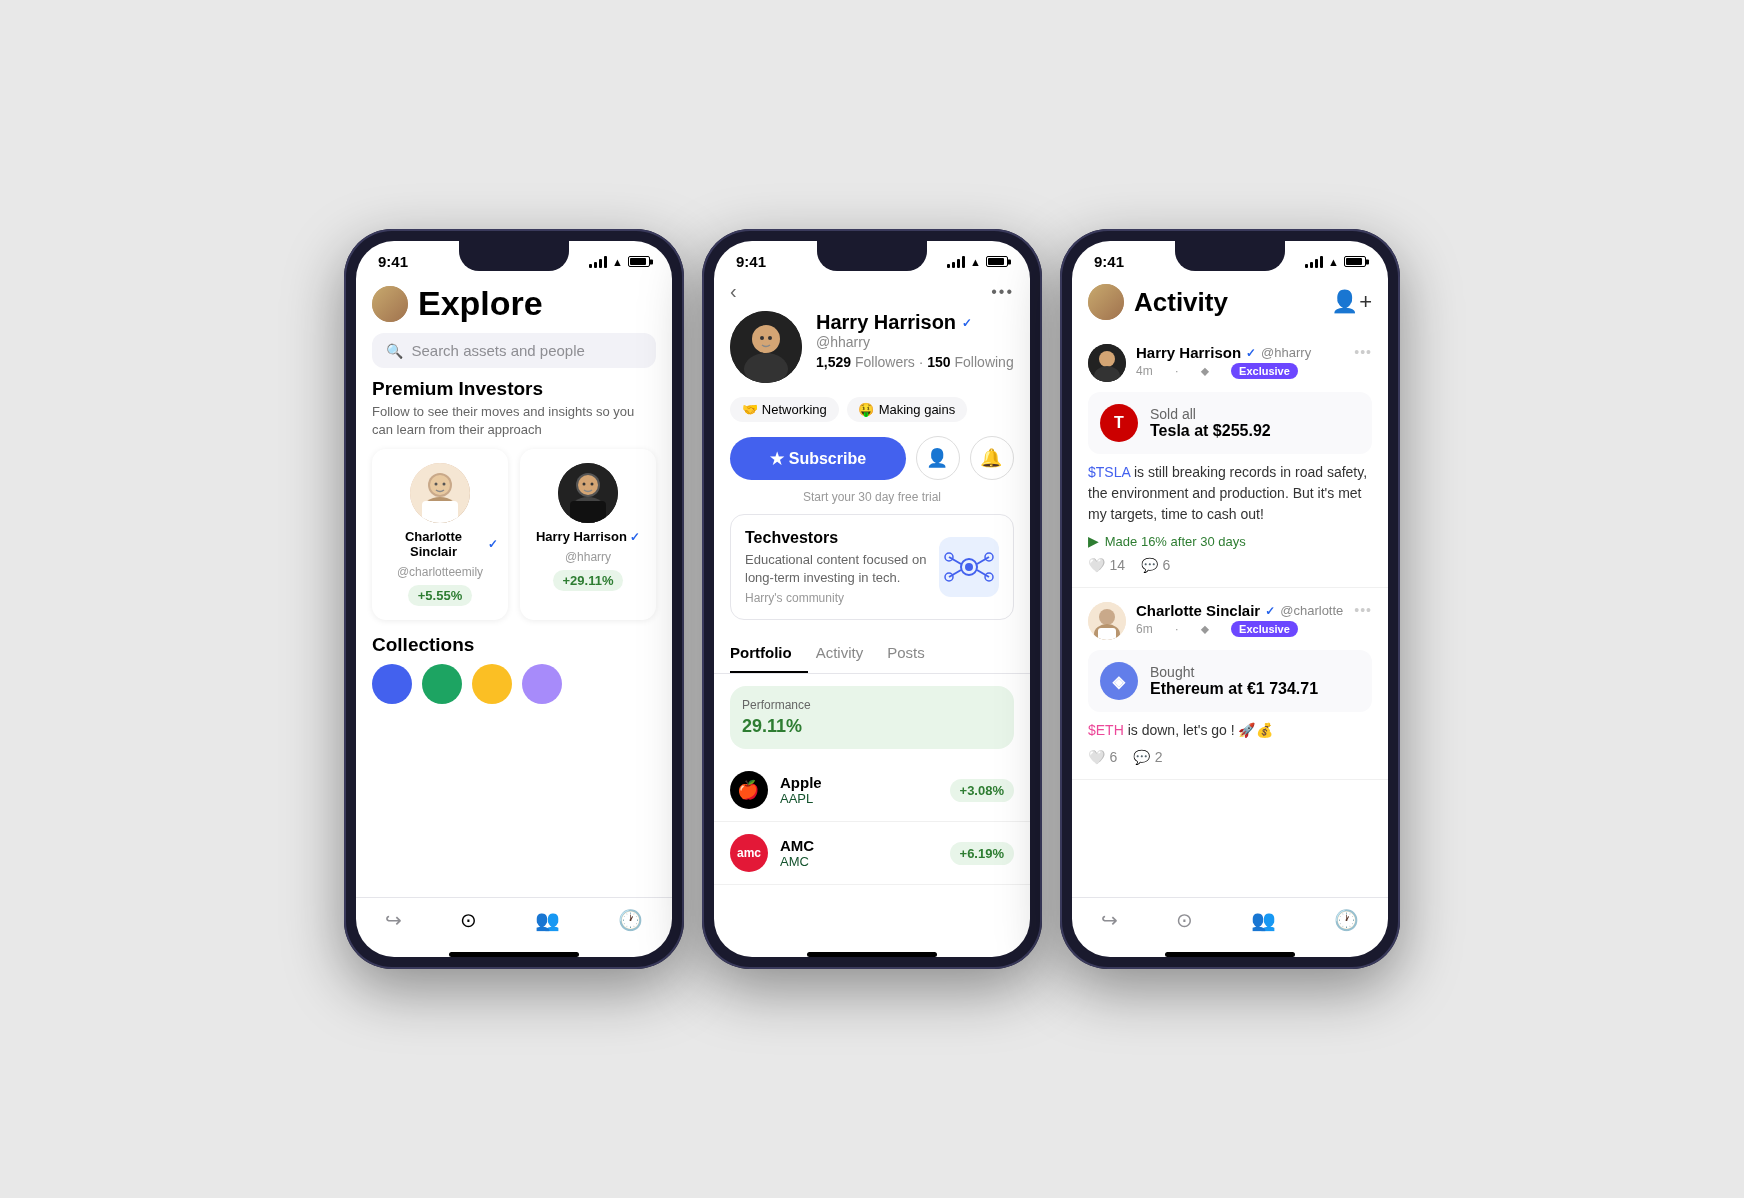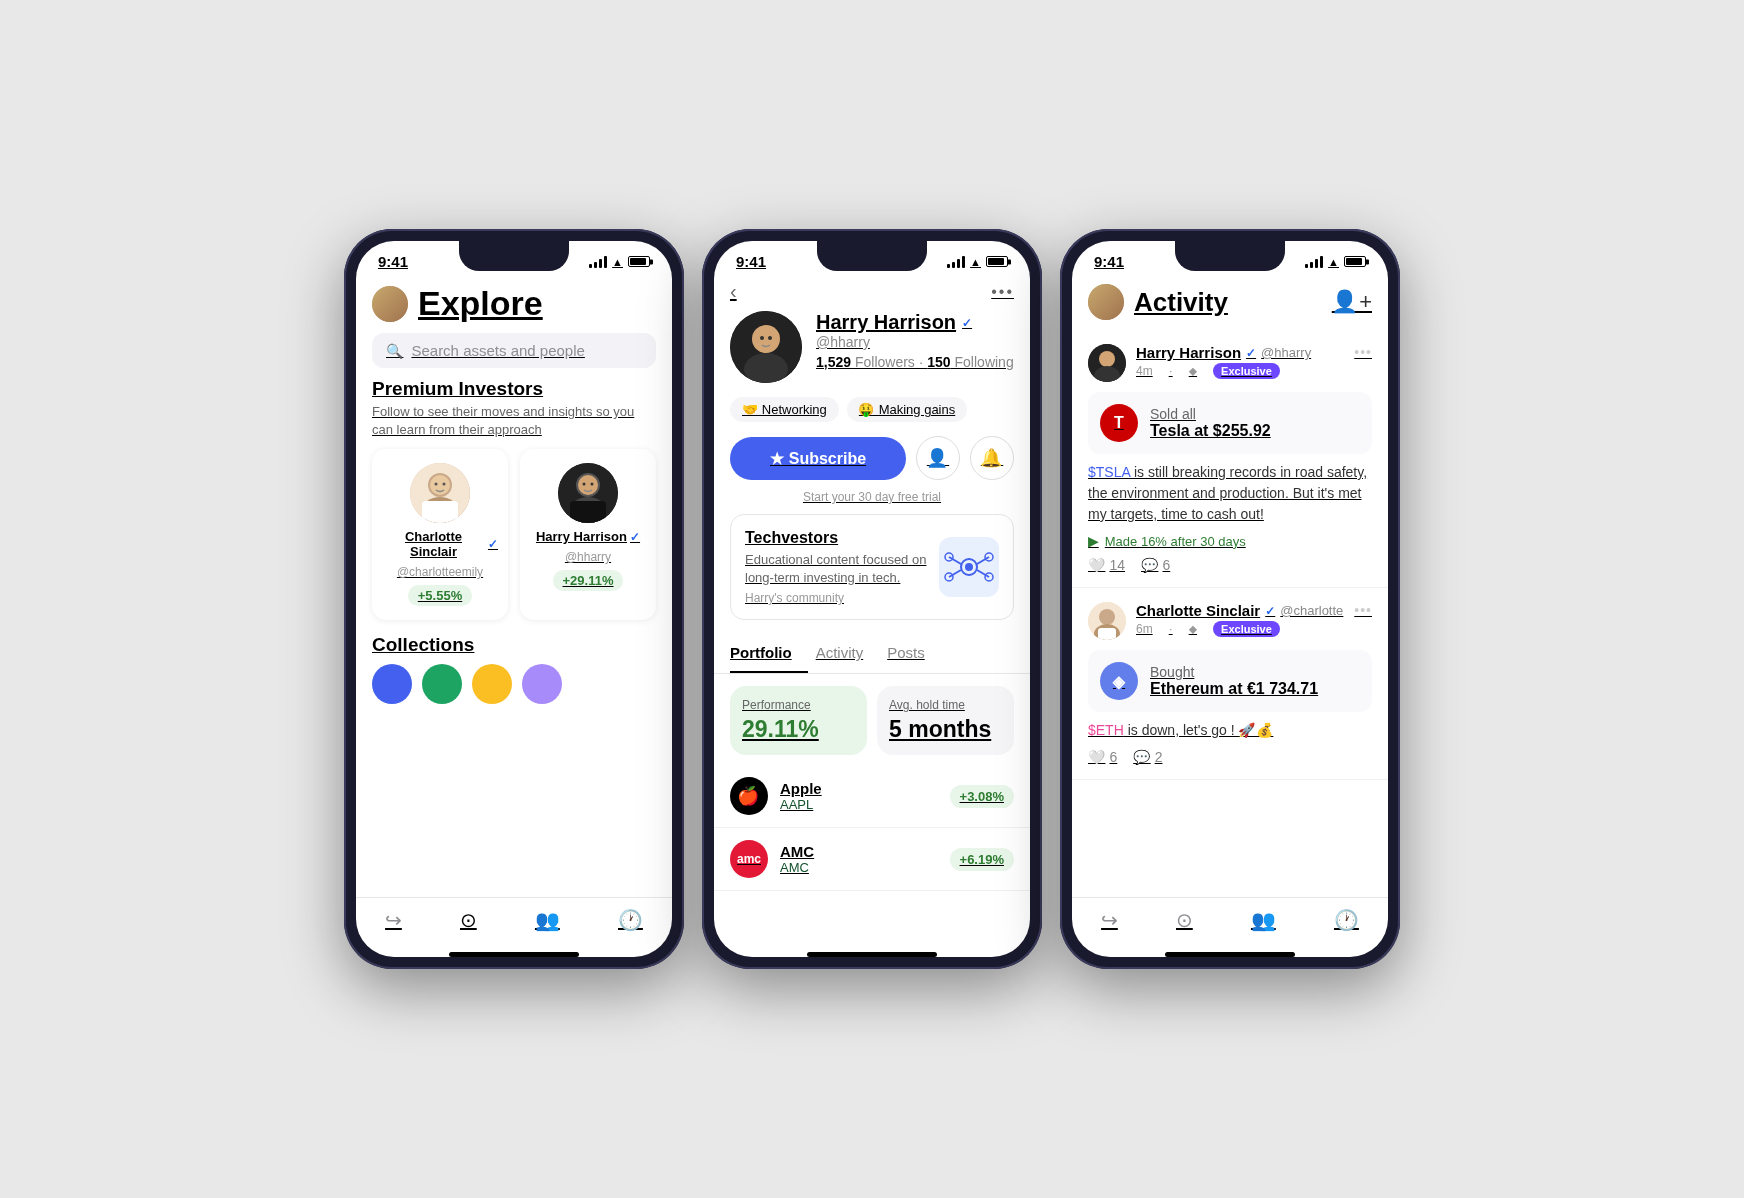--- a/index.html
+++ b/index.html
@@ -10,21 +10,20 @@
       align-items: center;
       min-height: 100vh;
       font-family: -apple-system, BlinkMacSystemFont, 'Segoe UI', sans-serif;
       padding: 20px;
     }
     .phones-container {
       display: flex;
       gap: 18px;
       align-items: center;
       justify-content: flex-start;
-      text-decoration: underline;
     }
     .phone {
       width: 340px;
       height: 740px;
       background: #1a1a2e;
       border-radius: 48px;
       padding: 12px;
       box-shadow: 0 20px 60px rgba(0,0,0,0.4), inset 0 0 0 2px #3a3a5c;
       position: relative;
     }
@@ -289,21 +288,21 @@
     }
     .portfolio-stats {
       display: flex; gap: 10px; padding: 0 16px 10px;
     }
     .pstat-card {
       flex: 1; border-radius: 16px; padding: 12px;
     }
     .pstat-card.green { background: #e8f5e9; }
     .pstat-card.gray { background: #f5f5f7; }
     .pstat-label { font-size: 12px; color: #666; margin-bottom: 4px; }
-    .pstat-value { font-size: 23px; font-weight: 700; }
+    .pstat-value { font-size: 18px; font-weight: 700; }
     .pstat-value.green { color: #2e7d32; }
     .stock-row {
       display: flex; justify-content: space-between; align-items: center;
       padding: 12px 16px; border-bottom: 1px solid #f0f0f0;
     }
     .stock-left { display: flex; gap: 12px; align-items: center; }
     .stock-logo {
       width: 38px; height: 38px; border-radius: 50%;
       display: flex; align-items: center; justify-content: center;
       font-size: 18px; font-weight: 700; color: #fff;
@@ -338,21 +337,21 @@
       width: 38px; height: 38px; border-radius: 50%;
       overflow: hidden; flex-shrink: 0;
     }
     .feed-avatar-inner {
       width: 100%; height: 100%;
       display: flex; align-items: center; justify-content: center;
       font-size: 16px;
     }
     .feed-user-info { }
     .feed-name-row { display: flex; align-items: center; gap: 5px; font-size: 15px; font-weight: 700; }
-    .feed-time-row { display: flex; align-items: center; gap: 16px; font-size: 12px; color: #999; margin-top: 2px; }
+    .feed-time-row { display: flex; align-items: center; gap: 22px; font-size: 12px; color: #999; margin-top: 2px; }
     .exclusive-badge {
       background: #6c47ff; color: #fff;
       font-size: 11px; font-weight: 600;
       padding: 2px 8px; border-radius: 10px;
     }
     .trade-card {
       background: #f9f9fb; border-radius: 12px; padding: 12px;
       margin-bottom: 8px;
     }
     .trade-card-row { display: flex; gap: 12px; align-items: center; }
@@ -578,24 +577,20 @@
         <div class="portfolio-tabs">
           <div class="ptab active">Portfolio</div>
           <div class="ptab">Activity</div>
           <div class="ptab">Posts</div>
         </div>
 
         <div class="portfolio-stats">
           <div class="pstat-card green">
             <div class="pstat-label">Performance</div>
             <div class="pstat-value green">29.11%</div>
-          </div>
-          <div class="pstat-card gray">
-            <div class="pstat-label">Avg. hold time</div>
-            <div class="pstat-value">5 months</div>
           </div>
         </div>
 
         <div class="stock-row">
           <div class="stock-left">
             <div class="stock-logo" style="background:#000;">🍎</div>
             <div>
               <div class="stock-name">Apple</div>
               <div class="stock-ticker">AAPL</div>
             </div>

